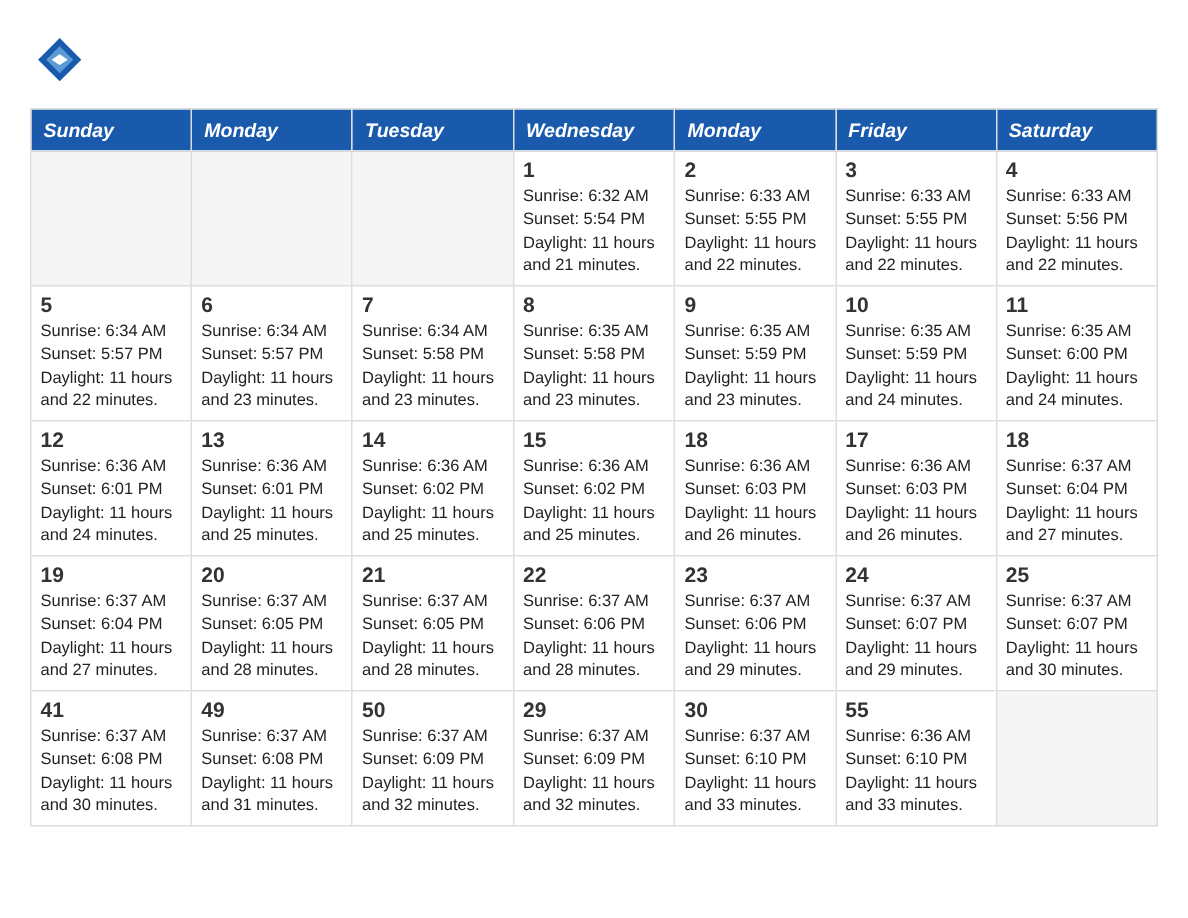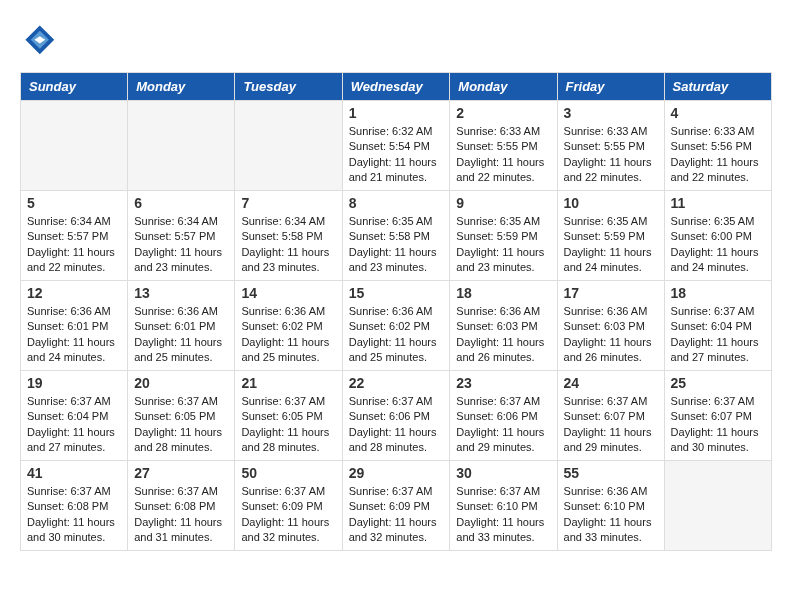--- a/index.html
+++ b/index.html
@@ -307,21 +307,21 @@
       </tr>
       <tr>
         <td>
           <span class="day-num">41</span>
           <div class="day-info">Sunrise: 6:37 AM
 Sunset: 6:08 PM
 Daylight: 11 hours
 and 30 minutes.</div>
         </td>
         <td>
-          <span class="day-num">27</span>
+          <span class="day-num">49</span>
           <div class="day-info">Sunrise: 6:37 AM
 Sunset: 6:08 PM
 Daylight: 11 hours
 and 31 minutes.</div>
         </td>
         <td>
           <span class="day-num">50</span>
           <div class="day-info">Sunrise: 6:37 AM
 Sunset: 6:09 PM
 Daylight: 11 hours

